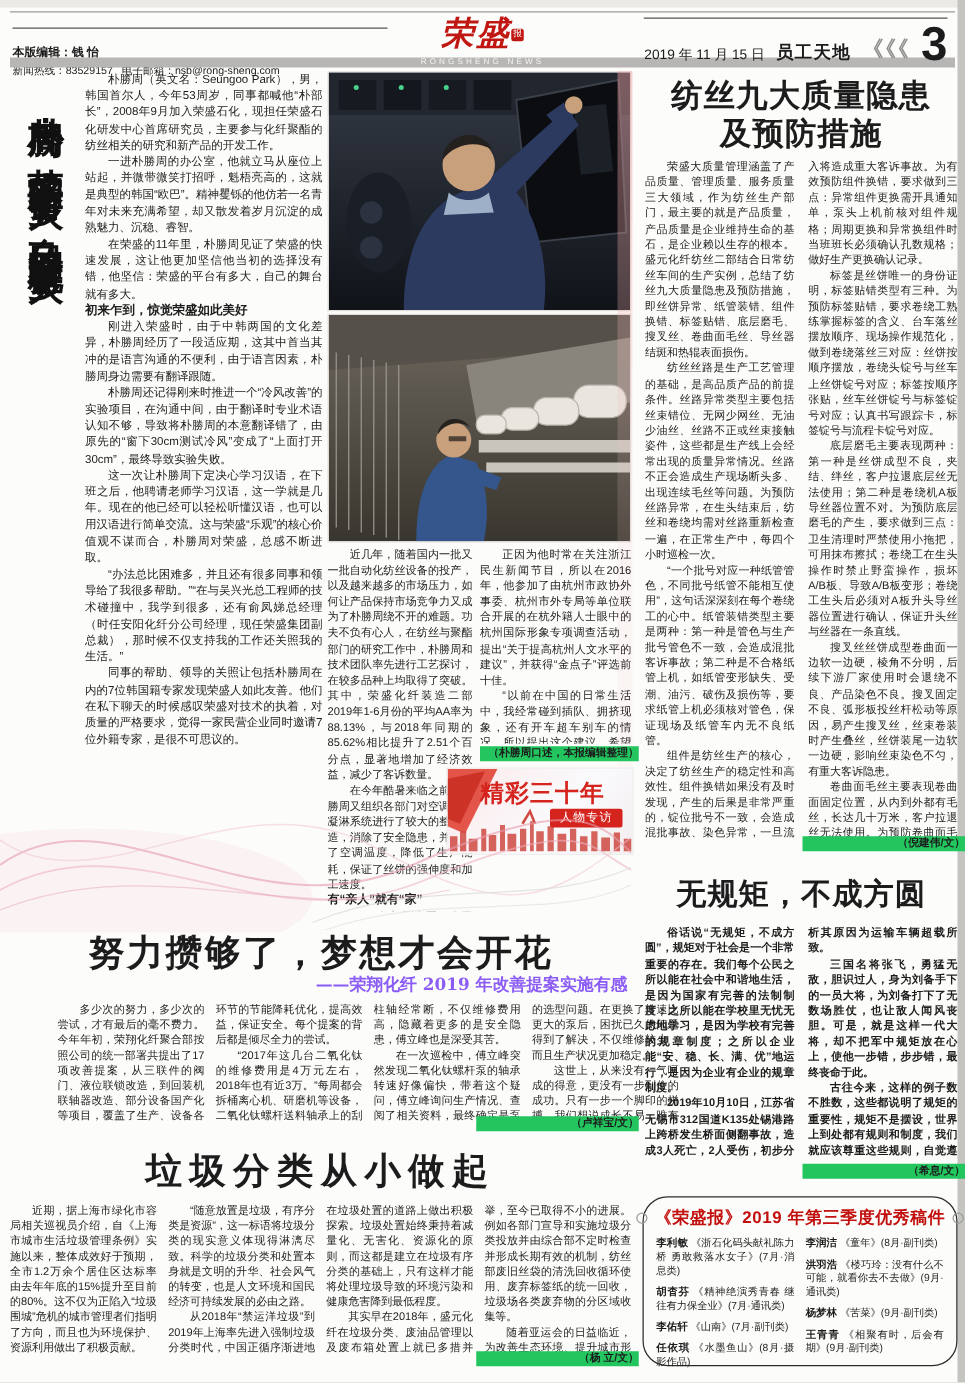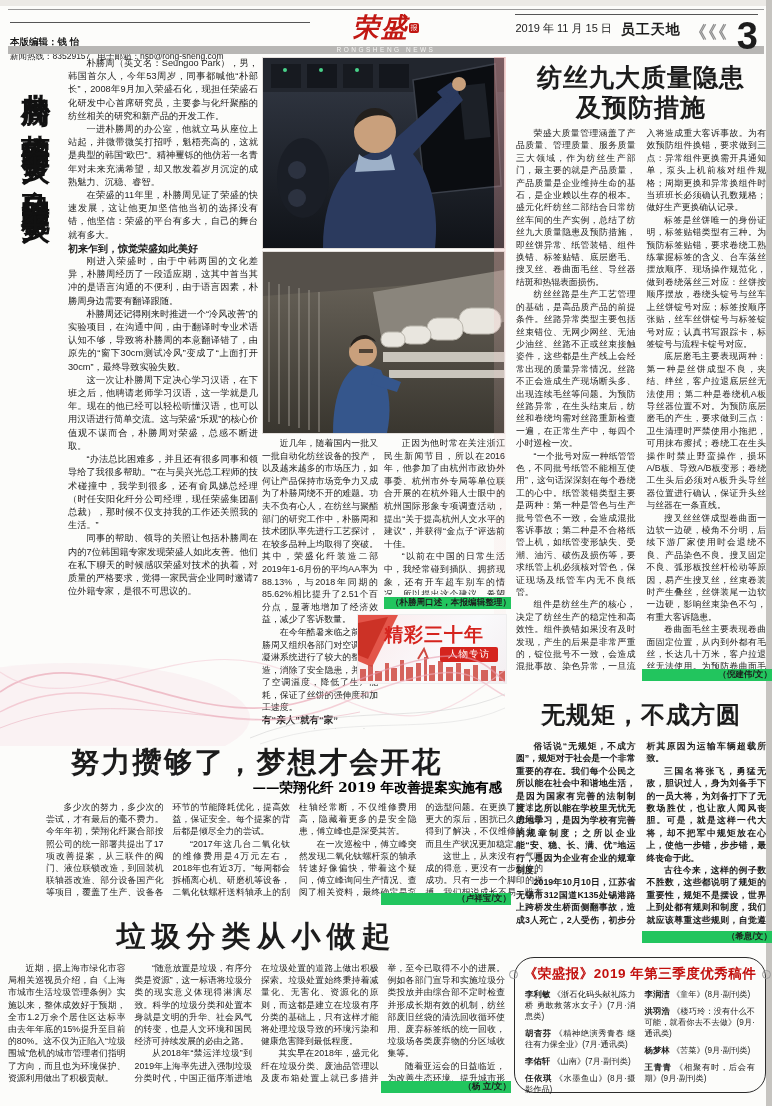--- a/index.html
+++ b/index.html
@@ -15,21 +15,21 @@
   .mast-left .l2{font-size:8.5px;margin-top:2px;}
   .mast-logo{position:absolute;left:330px;top:14px;width:112px;text-align:center;z-index:3;}
   .logo-cn{font-family:"DejaVu Serif","Liberation Serif",serif;font-size:26px;font-weight:900;
            color:#c11712;letter-spacing:2px;font-style:italic;line-height:1;}
   .logo-seal{display:inline-block;background:#c11712;color:#fff;font-size:7px;line-height:10px;
              width:10px;height:10px;border-radius:2px;vertical-align:super;font-style:normal;}
   .grayband{position:absolute;left:8px;top:46px;width:756px;height:8px;background:#b7b6b4;}
   .logo-en{position:absolute;left:322px;top:46px;width:128px;font-size:6.5px;letter-spacing:2.5px;
            color:#f4f4f2;text-align:center;line-height:8px;}
   .mast-right{position:absolute;right:14px;top:14px;border-top:1px solid #555;padding-top:6px;
-              display:flex;align-items:flex-start;gap:9px;margin-left:17px;}
+              display:flex;align-items:flex-end;gap:9px;margin-left:17px;}
   .mast-date{font-size:11px;}
   .mast-section{font-size:14px;font-weight:bold;letter-spacing:1px;}
   .chev{color:#8f8f8f;font-size:17px;font-weight:bold;letter-spacing:-7px;margin-right:8px;}
   .pageno{font-size:38px;font-weight:900;line-height:.8;}
 
   
   .bt p{margin:0;text-indent:2em;text-align:justify;}
   .sub{font-weight:bold;text-align:center;margin:6px 0 5px;text-indent:0 !important;}
   .byline{position:absolute;font-size:8.6px;font-weight:bold;text-align:right;background:#22c55e;padding-left:6px;}
 
@@ -79,21 +79,21 @@
   .aw-dot{width:7px;height:7px;border:1.3px solid #9b9b9b;border-radius:50%;flex:0 0 auto;}
   .aw-cols{display:flex;gap:9px;margin-top:6px;}
   .aw-col{width:50%;}
   .aw-col p{margin:0 0 5.5px;font-size:8.2px;line-height:10.8px;text-align:justify;}
   .aw-col b{font-size:8.4px;}
 
   
   .p-head{position:absolute;left:8px;top:743px;width:497px;text-align:center;font-size:29px;
           font-weight:900;letter-spacing:2px;}
   .p-subtitle{position:absolute;left:8px;top:779px;width:494px;text-align:right;
-          font-family:"DejaVu Serif","Liberation Serif",serif;font-size:13.5px;font-weight:bold;color:#000000;}
+          font-family:"DejaVu Serif","Liberation Serif",serif;font-size:13.5px;font-weight:bold;color:#8b5cf6;}
   .p-cols{position:absolute;left:8px;top:801px;width:497px;height:106px;overflow:hidden;
           column-count:4;column-gap:9px;font-size:8.8px;line-height:12.2px;margin-left:38px;}
   .p-byline{left:381px;top:893px;width:124px;}
   .g-head{position:absolute;left:8px;top:917px;width:497px;text-align:center;font-size:29px;
           font-weight:900;letter-spacing:6px;}
   .g-cols{position:absolute;left:8px;top:962px;width:497px;height:132px;overflow:hidden;
           column-count:4;column-gap:9px;font-size:8.8px;line-height:12.2px;}
   .g-byline{left:381px;top:1081px;width:124px;}
 </style>
 </head>

